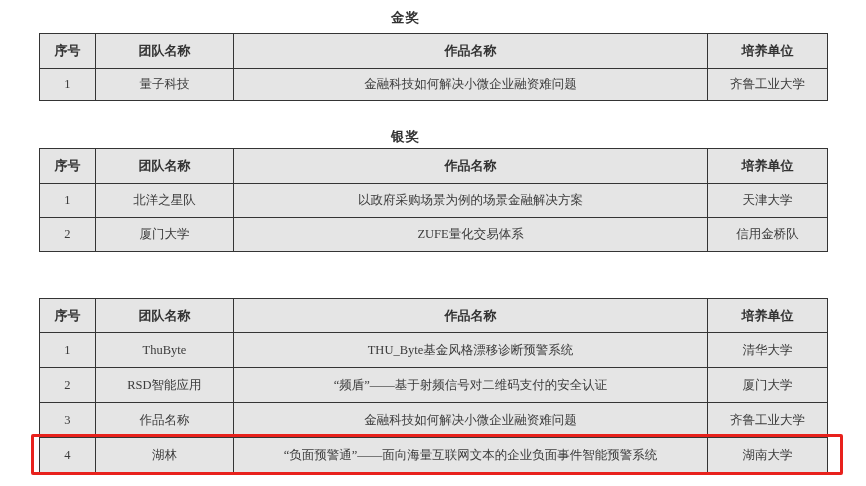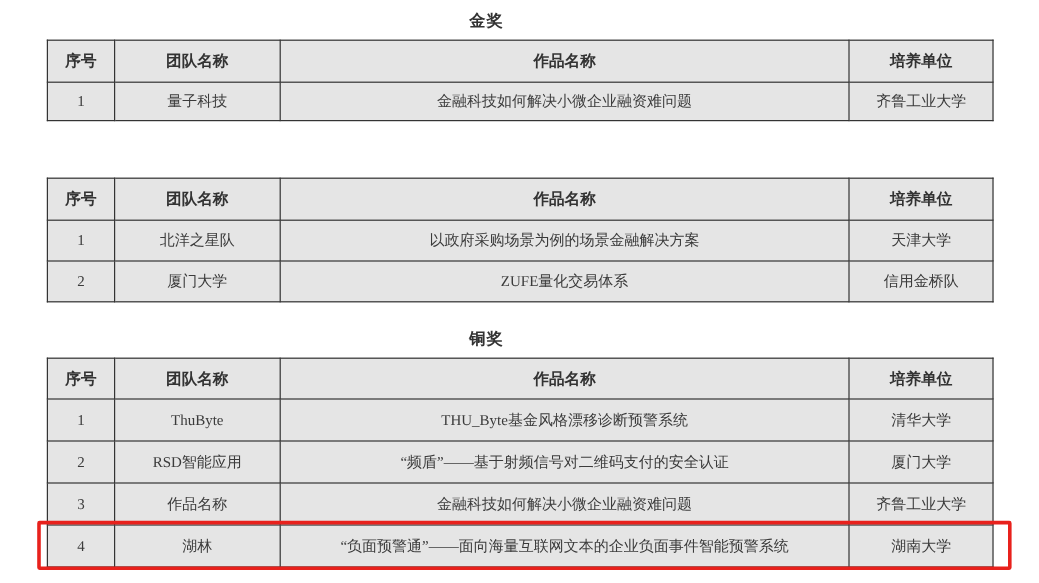--- a/index.html
+++ b/index.html
@@ -112,20 +112,21 @@
     <tbody>
       <tr>
         <td>1</td>
         <td>量子科技</td>
         <td>金融科技如何解决小微企业融资难问题</td>
         <td>齐鲁工业大学</td>
       </tr>
     </tbody>
   </table>
 
+  <div class="section-title" id="title-silver">银奖</div>
 
   <table class="award-table" id="table-silver">
     <colgroup>
       <col class="c-no">
         <col class="c-team">
         <col class="c-work">
         <col class="c-unit">
     </colgroup>
     <thead>
       <tr>
@@ -144,21 +145,20 @@
       </tr>
       <tr>
         <td>2</td>
         <td>厦门大学</td>
         <td>ZUFE量化交易体系</td>
         <td>信用金桥队</td>
       </tr>
     </tbody>
   </table>
 
-  <div class="section-title" id="title-bronze">铜奖</div>
 
   <table class="award-table" id="table-bronze">
     <colgroup>
       <col class="c-no">
         <col class="c-team">
         <col class="c-work">
         <col class="c-unit">
     </colgroup>
     <thead>
       <tr>

